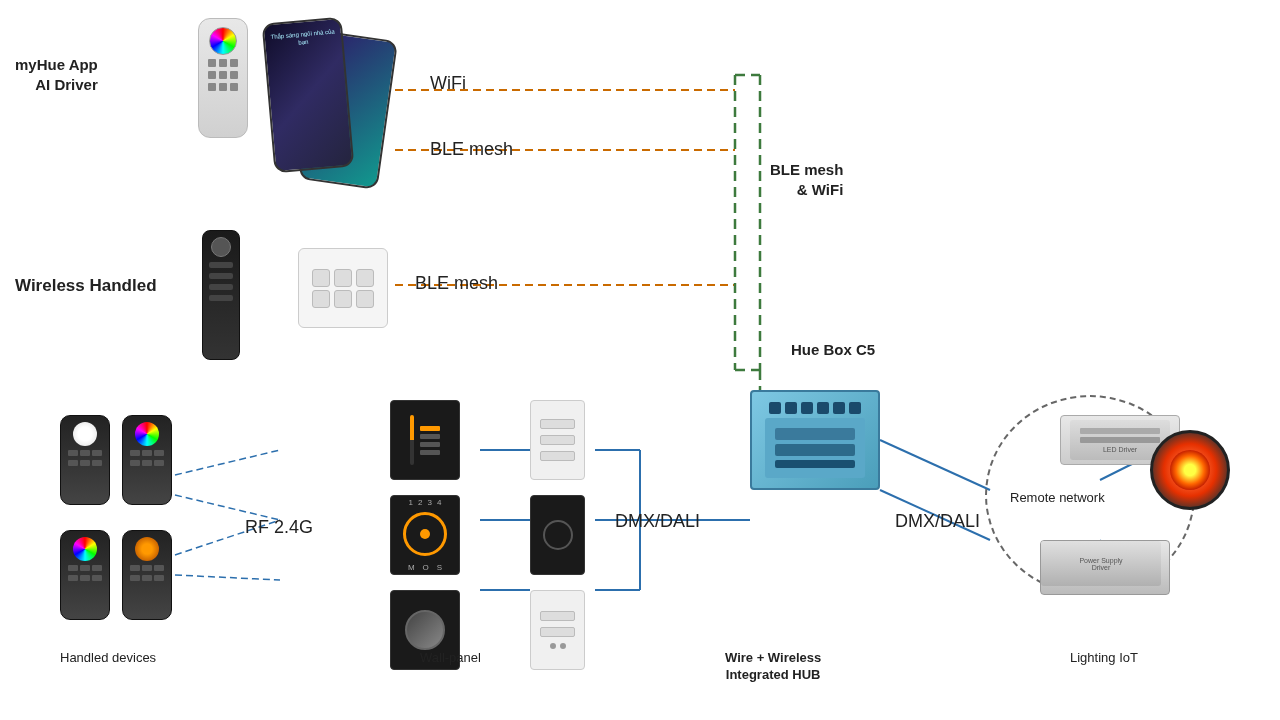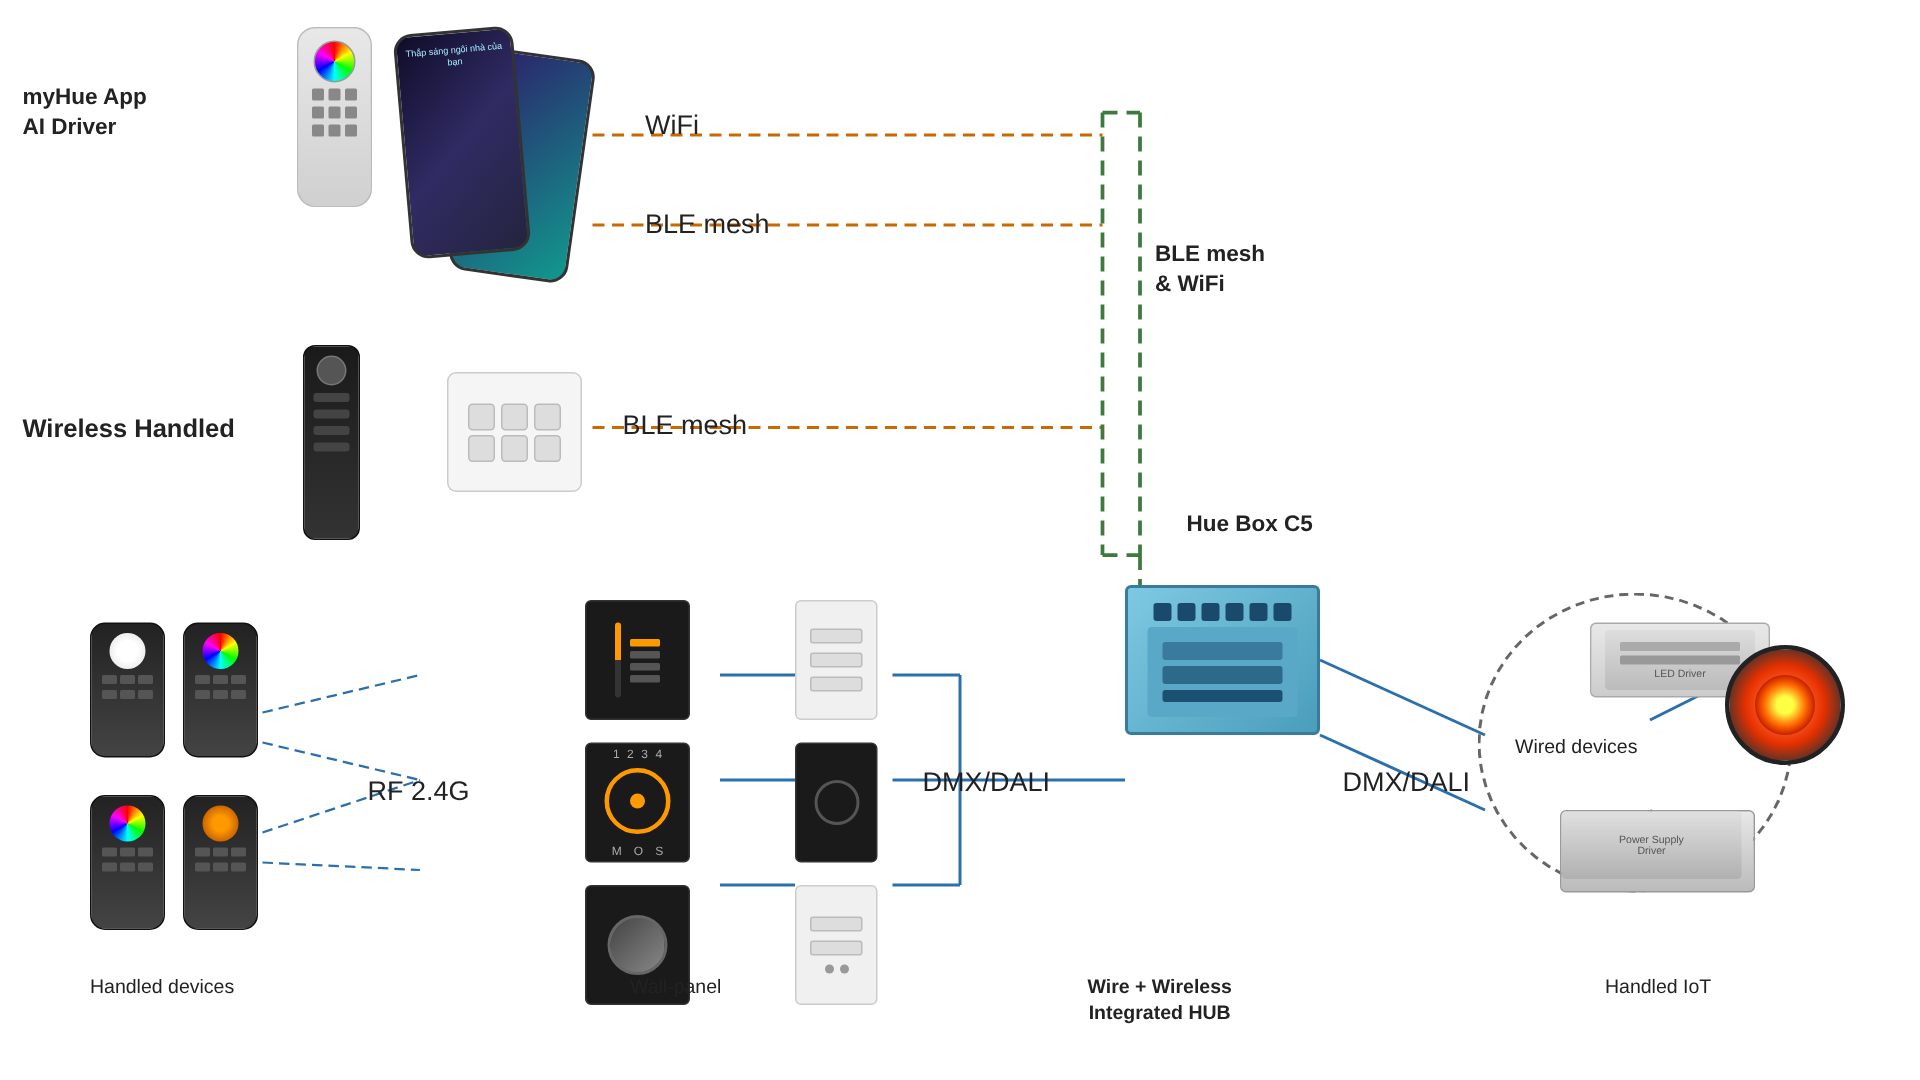--- a/index.html
+++ b/index.html
@@ -22,20 +22,21 @@
     .label {
       position: absolute;
       font-size: 18px;
       color: #222;
       font-weight: 500;
       line-height: 1.3;
     }
     .label.bold {
       font-weight: 700;
       font-size: 15px;
+      text-align: right;
     }
 
     
     .remote-top {
       position: absolute;
       left: 198px;
       top: 18px;
       width: 50px;
       height: 120px;
       background: linear-gradient(180deg, #e8e8e8 0%, #d0d0d0 100%);
@@ -531,35 +532,35 @@
   </div>
 
   <div class="label" style="left:895px; top:510px;">DMX/DALI</div>
 
   <div class="label bold" style="left:725px; top:650px; font-size:13px; text-align:center;">
     Wire + Wireless<br>Integrated HUB
   </div>
 
   <div class="wired-circle"></div>
 
-  <div class="label" style="left:1010px; top:490px; font-size:13px;">Wired devices</div>
+  <div class="label" style="left:1010px; top:490px; font-size:13px;">Remote network</div>
 
   <div class="led-driver">
     <div style="width:100px;height:40px;background:linear-gradient(180deg,#ddd 0%,#bbb 100%);border-radius:3px;display:flex;flex-direction:column;align-items:center;justify-content:center;gap:3px;">
       <div style="width:80px;height:6px;background:#aaa;border-radius:1px;"></div>
       <div style="width:80px;height:6px;background:#999;border-radius:1px;"></div>
       <div style="font-size:7px;color:#555;">LED Driver</div>
     </div>
   </div>
 
   <div class="par-light">
     <div style="width:40px;height:40px;border-radius:50%;background:radial-gradient(circle, #ff4 20%, #f60 50%, #a00 80%);"></div>
   </div>
 
   <div class="power-supply">
     <div style="width:120px;height:45px;background:linear-gradient(180deg,#e0e0e0 0%,#b0b0b0 100%);border-radius:3px;display:flex;align-items:center;justify-content:center;">
       <div style="font-size:7px;color:#555;text-align:center;">Power Supply<br>Driver</div>
     </div>
   </div>
 
-  <div class="label" style="left:1070px; top:650px; font-size:13px; text-align:center;">Handled IoT</div>
+  <div class="label" style="left:1070px; top:650px; font-size:13px; text-align:center;">Lighting IoT</div>
 
 </div>
 
 </body></html>

